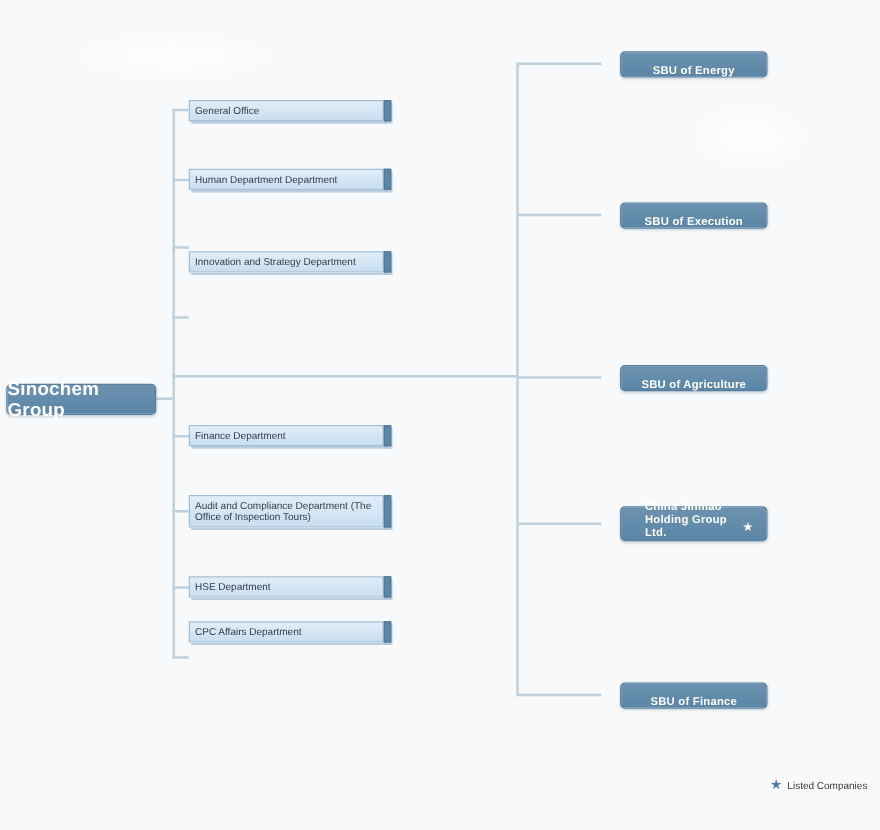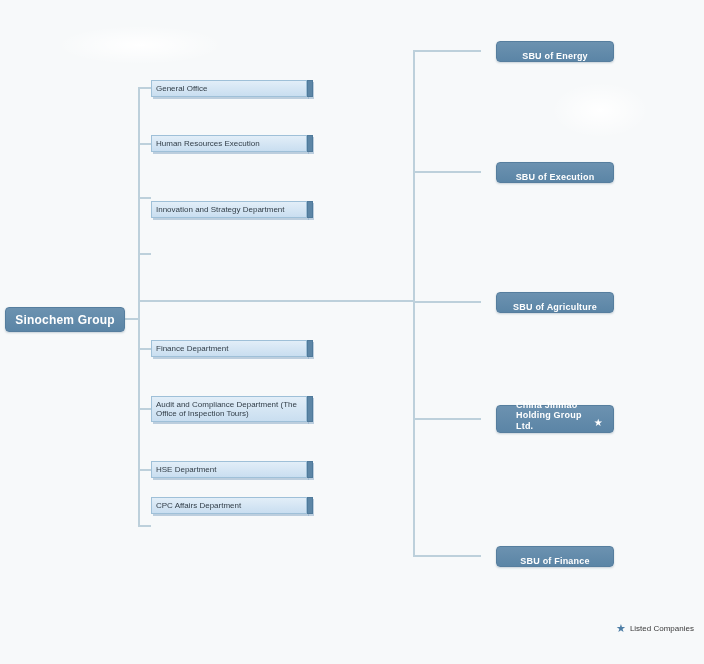--- a/index.html
+++ b/index.html
@@ -17,21 +17,21 @@
   
   .ln{position:absolute;background:#bdd0db;}
 
   
   .root{
     position:absolute;left:5px;top:307px;width:120px;height:25px;
     box-sizing:border-box;border-radius:4px;
     background:linear-gradient(180deg,#6c92b0 0%,#5b85a6 100%);
     border:1px solid #567e9e;
     display:flex;align-items:center;justify-content:center;
-    color:#ffffff;font-weight:bold;font-size:12px;letter-spacing:.2px;
+    color:#ffffff;font-weight:bold;font-size:15px;letter-spacing:.2px;
     box-shadow:0 1px 2px rgba(60,90,115,.25);
   }
 
   
   .dept{
     position:absolute;left:151px;width:156px;height:17px;
     box-sizing:border-box;
     background:linear-gradient(180deg,#e2eef8 0%,#c9def0 100%);
     border:1px solid #9fc0d8;
     display:flex;align-items:center;
@@ -99,21 +99,21 @@
   <div class="ln" style="left:415px;top:555px;width:66px;height:2px;"></div>
 
   <div class="root">
     <span>Sinochem Group</span>
   </div>
 
   <div class="dept" style="top:80px;">
     <span>General Office</span>
   </div>
   <div class="dept" style="top:135px;">
-    <span>Human Resources Execution</span>
+    <span>Human Department Department</span>
   </div>
   <div class="dept" style="top:201px;">
     <span>Innovation and Strategy Department</span>
   </div>
   <div class="dept" style="top:340px;">
     <span>Finance Department</span>
   </div>
   <div class="dept tall" style="top:396px;">
     <span>Audit and Compliance Department (The Office of Inspection Tours)</span>
   </div>

